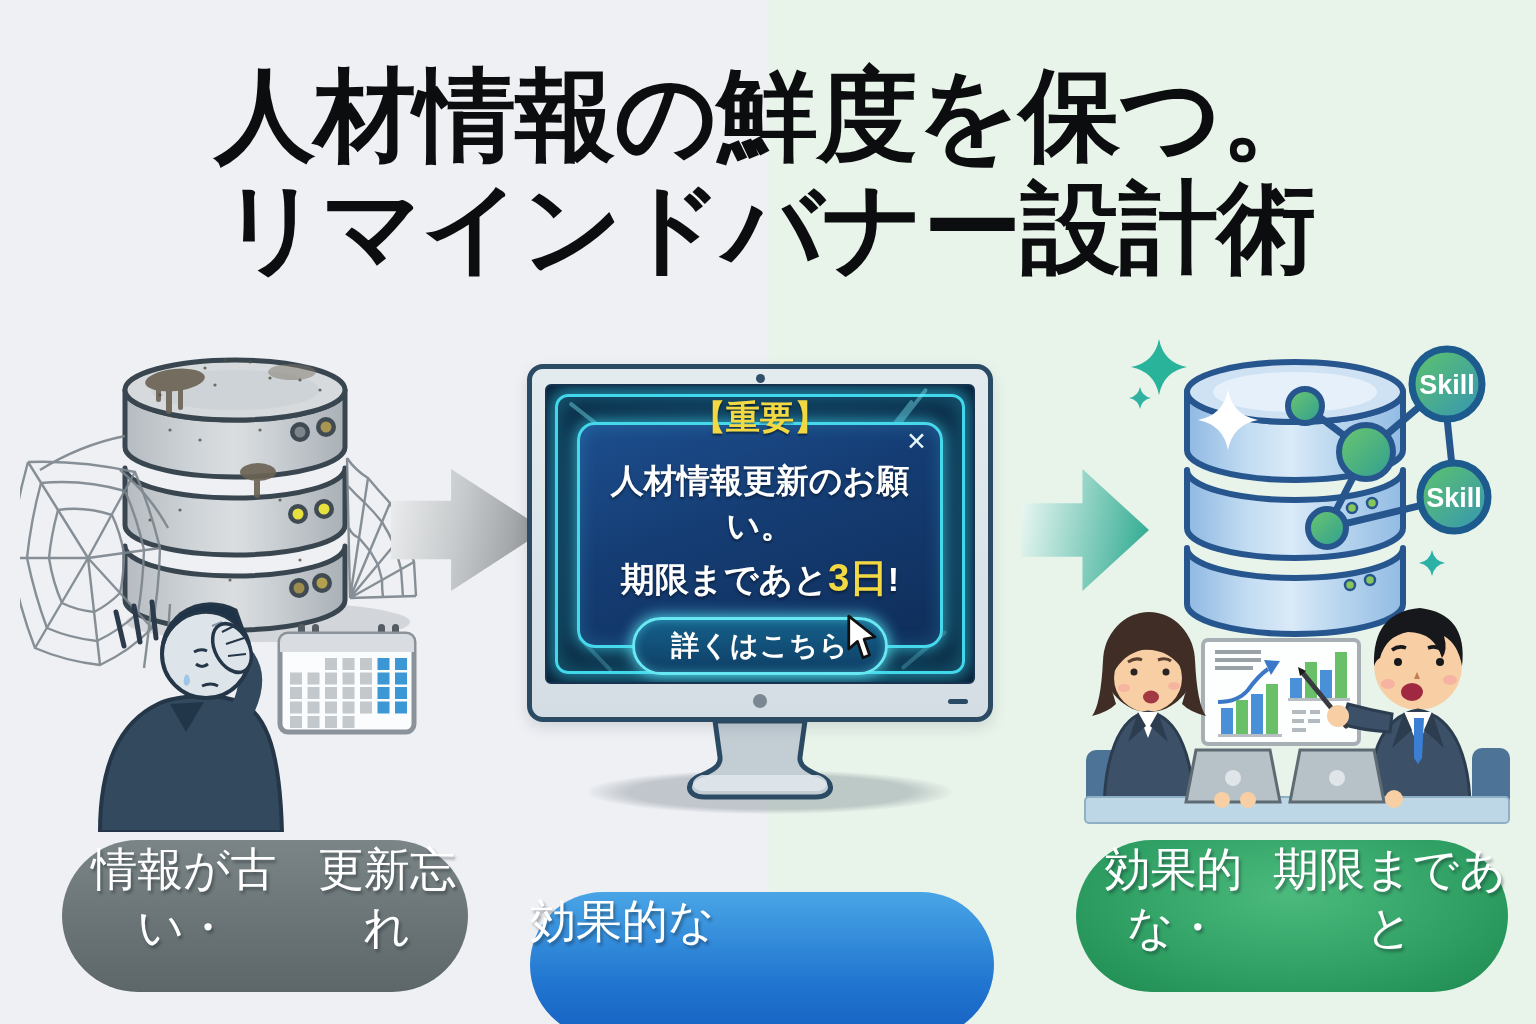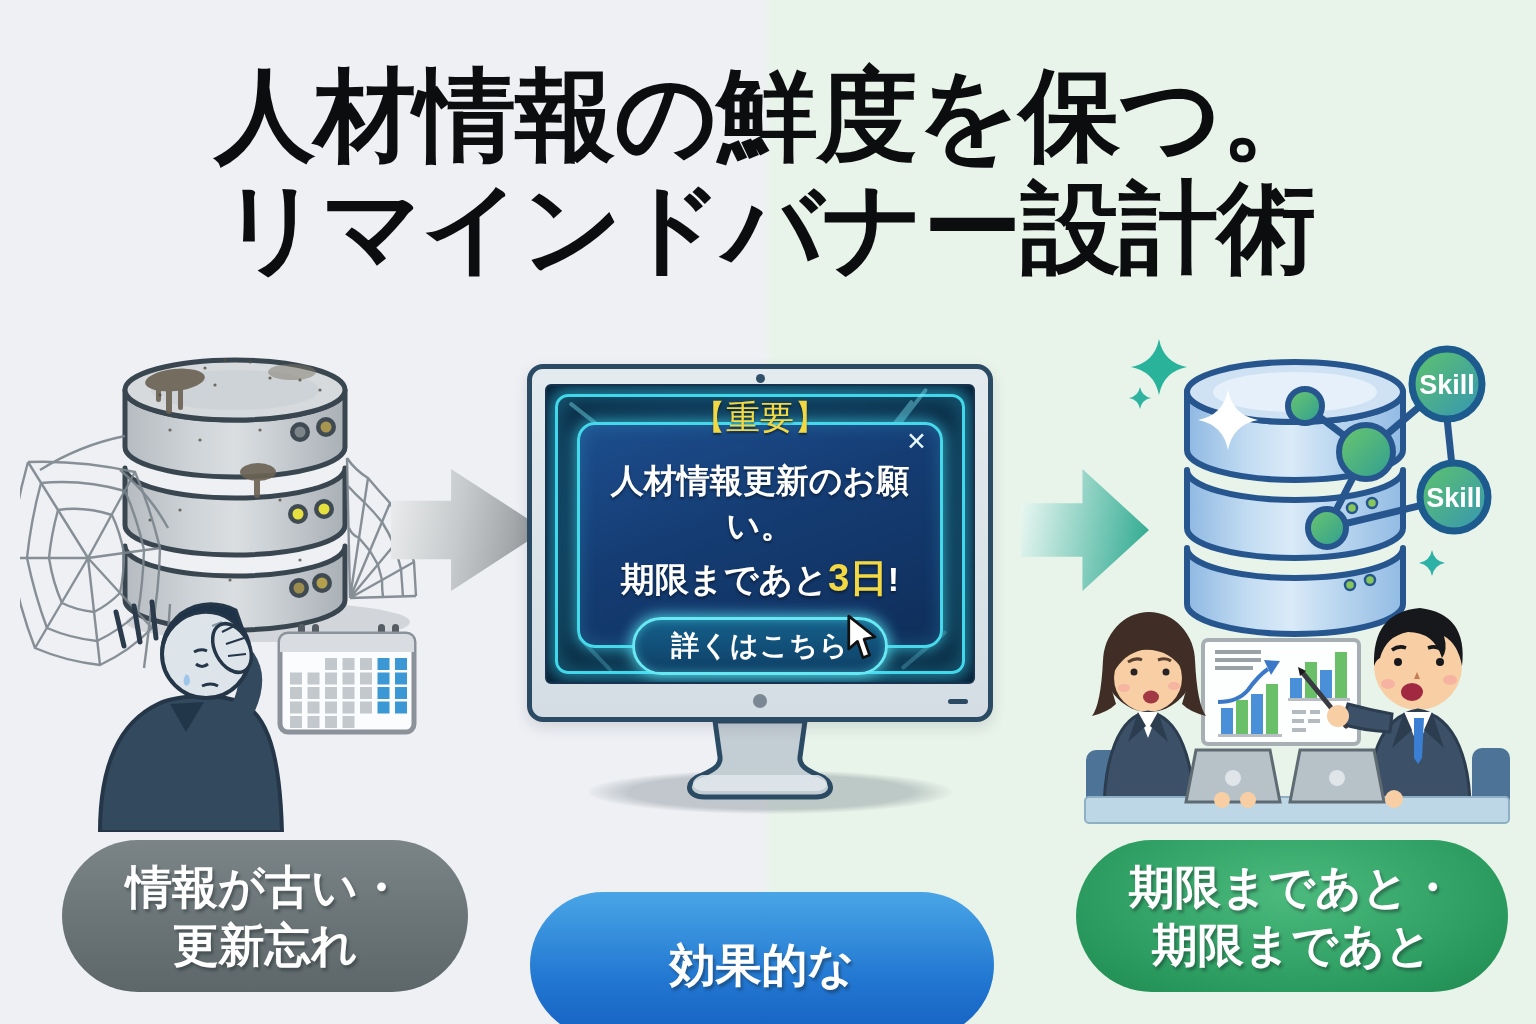--- a/index.html
+++ b/index.html
@@ -12,22 +12,22 @@
   .abs{position:absolute;}
   
   .title{
     left:0;right:0;top:48px;text-align:center;color:#0c0d0e;
     font-weight:700;line-height:1.13;white-space:nowrap;margin-top:10px;
   }
   .title .t1{font-size:101px;letter-spacing:-1px;}
   .title .t2{font-size:99px;letter-spacing:-1px;}
   
   .pill{
-    border-radius:120px;color:#fff;font-weight:700;text-align:center;
-    display:flex;flex-direction:column;justify-content:center;
+    border-radius:120px;color:#fff;font-weight:400;text-align:center;
+    display:flex;flex-direction:row;justify-content:flex-start;
     font-size:46px;line-height:1.27;
     text-shadow:2px 3px 3px rgba(20,30,35,.38);
   }
   .pill-left{left:62px;top:840px;width:406px;height:152px;
     background:linear-gradient(180deg,#7b8587 0%,#6a7476 55%,#5d6769 100%);}
   .pill-mid{left:530px;top:892px;width:464px;height:146px;
     background:linear-gradient(180deg,#49a5e6 0%,#2277d1 60%,#1560c2 100%);}
   .pill-right{left:1076px;top:840px;width:432px;height:152px;
     background:radial-gradient(ellipse at 50% 35%,#4cba7d 0%,#2f9f63 60%,#1e8b50 100%);}
   
@@ -63,21 +63,21 @@
   .modal{
     position:absolute;left:30px;right:30px;top:36px;bottom:34px;border-radius:18px;
     background:linear-gradient(160deg,#1d4e8e 0%,#153d74 42%,#0f2e5a 100%);
     border:3px solid #46d9ec;
     box-shadow:0 0 16px 2px rgba(64,216,238,.7), inset 0 0 18px rgba(64,216,238,.22);
     display:flex;flex-direction:column;align-items:center;justify-content:center;
     color:#fff;text-align:center;
   }
   .modal-close{position:absolute;top:4px;right:13px;font-size:25px;font-weight:700;
     color:#e8f7fa;cursor:default;line-height:1;}
-  .modal-tag{color:#f2d944;font-size:34px;font-weight:400;text-shadow:0 2px 2px rgba(0,0,0,.45);}
+  .modal-tag{color:#f2d944;font-size:34px;font-weight:700;text-shadow:0 2px 2px rgba(0,0,0,.45);}
   .modal-line1{font-size:33px;font-weight:900;margin-top:18px;text-shadow:0 2px 3px rgba(0,0,0,.45);}
   .modal-line2{font-size:34px;font-weight:900;margin-top:4px;text-shadow:0 2px 3px rgba(0,0,0,.45);}
   .modal-line2 .hl{color:#f2d944;font-size:1.13em;}
   .banner-btn{
     margin-top:13px;padding:7px 36px;border-radius:40px;color:#fff;
     font-size:28px;font-weight:900;letter-spacing:1px;
     background:linear-gradient(180deg,#14608a 0%,#0f3f66 100%);
     border:3px solid #67e8f3;
     box-shadow:0 0 14px 2px rgba(90,230,245,.8), inset 0 0 10px rgba(90,230,245,.45);
   }
@@ -410,17 +410,17 @@
   </svg>
 
   <div class="abs pill pill-left">
     <span>情報が古い・</span>
     <span>更新忘れ</span>
   </div>
   <div class="abs pill pill-mid">
     <span>効果的な</span>
   </div>
   <div class="abs pill pill-right">
-    <span>期限まであと・</span>
+    <span>効果的な・</span>
     <span>期限まであと</span>
   </div>
 
 </div>
 
 </body></html>

